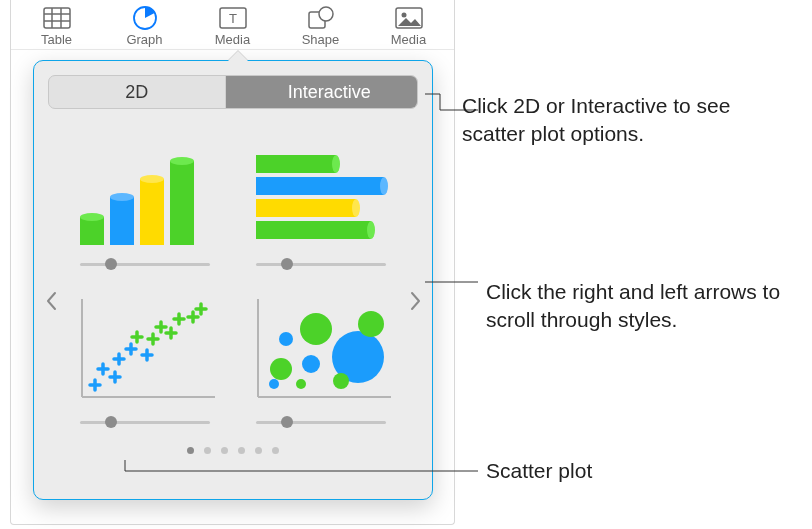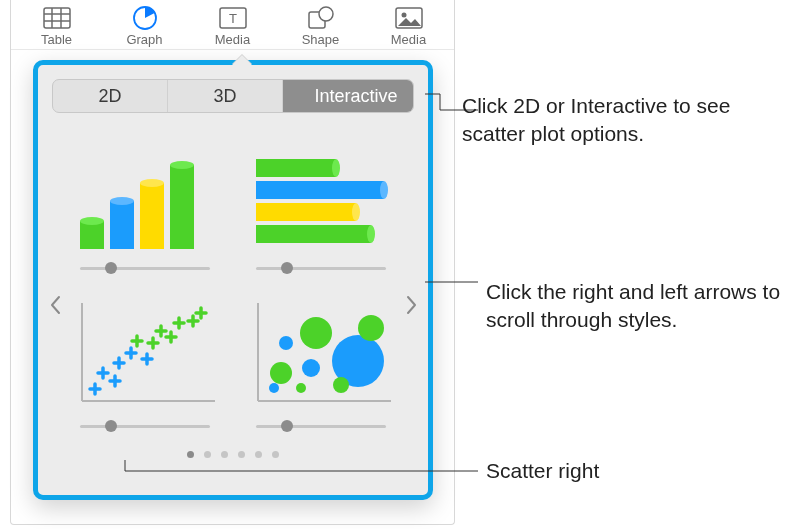--- a/index.html
+++ b/index.html
@@ -44,21 +44,21 @@
   .tool-icon { width: 28px; height: 24px; display: flex; align-items: center; justify-content: center; }
   .tool-icon svg { display: block; }
 
   .popover {
     position: absolute;
     left: 22px;
     top: 60px;
     width: 400px;
     height: 440px;
     background: #ececec;
-    border: 5px solid #0ea5e9;
+    border: 1px solid #0ea5e9;
     border-radius: 10px;
     box-shadow: 0 8px 24px rgba(0,0,0,0.18);
     padding: 14px 14px 8px 14px;
   }
   .popover::before {
     content: "";
     position: absolute;
     top: -10px;
     left: 194px;
     width: 0; height: 0;
@@ -231,21 +231,20 @@
             <path d="M3 19 L11 11 L16 16 L20 12 L26 19 Z" fill="#6b6b6b"></path>
           </svg>
       </div>
       <span class="tool-label">Media</span>
     </div>
   </div>
 
   <div class="popover">
     <div class="seg">
       <button>2D</button>
-      <button>3D</button>
       <button class="selected">Interactive</button>
     </div>
 
     <div class="grid-wrap">
       <div class="nav-arrow left">
         <svg width="11" height="20" viewBox="0 0 11 20">
             <path d="M9 2 L2 10 L9 18" fill="none" stroke="#8a8a8a" stroke-width="2" stroke-linecap="round" stroke-linejoin="round"></path>
           </svg>
       </div>
 
@@ -361,13 +360,13 @@
 </div>
 
 <svg style="position:absolute; left:0; top:0; width:812px; height:529px; pointer-events:none">
   <path d="M 425 94 L 440 94 L 440 110 L 478 110" stroke="#333" stroke-width="1" fill="none"></path>
   <line x1="425" y1="282" x2="478" y2="282" stroke="#333" stroke-width="1"></line>
   <path d="M 125 460 L 125 471 L 478 471" stroke="#333" stroke-width="1" fill="none"></path>
 </svg>
 
 <div class="callout" style="left:462px; top:92px">Click 2D or Interactive to see scatter plot options.</div>
 <div class="callout" style="left:486px; top:278px">Click the right and left arrows to scroll through styles.</div>
-<div class="callout" style="left:486px; top:457px">Scatter right</div>
+<div class="callout" style="left:486px; top:457px">Scatter plot</div>
 
 </body></html>

